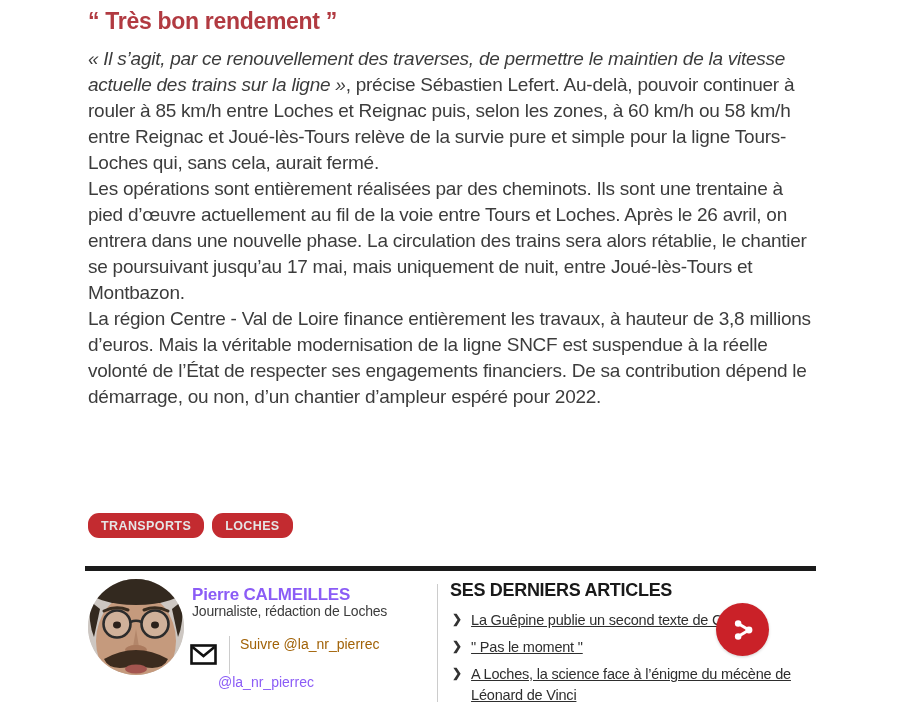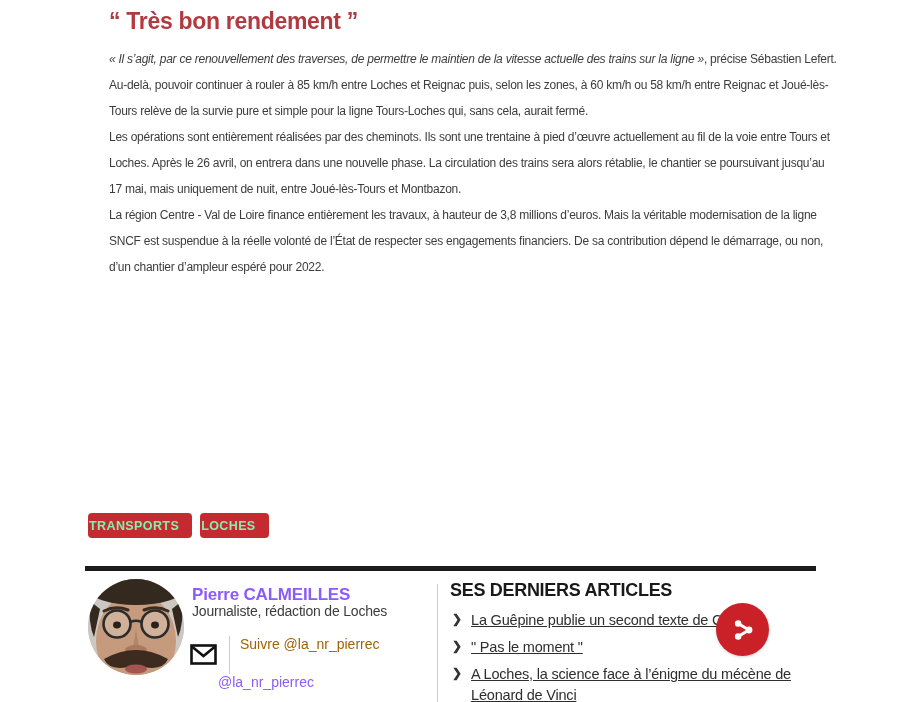--- a/index.html
+++ b/index.html
@@ -6,42 +6,42 @@
   html, body { background: #fff; }
   body {
     width: 900px; height: 702px;
     position: relative;
     overflow: hidden;
     font-family: "Liberation Sans", sans-serif;
     color: #3c3c3c;
   }
 
   
-  .article { position: absolute; left: 88px; top: 8px; width: 730px; margin-left: 21px; }
+  .article { position: absolute; left: 88px; top: 8px; width: 730px; }
   .article h1 {
     font-size: 23px; font-weight: bold;
     color: #b13a41;
     letter-spacing: -0.3px;
     margin-bottom: 11px;
   }
   .article p {
-    font-size: 12px; line-height: 26px;
+    font-size: 19px; line-height: 26px;
     color: #3c3c3c;
     letter-spacing: -0.25px;
   }
   .article .lead-quote { font-style: italic; }
 
   
   .tags { position: absolute; left: 88px; top: 513px; display: flex; gap: 8px; }
   .tag {
-    background: #c32b30; color: #86efac;
+    background: #c32b30; color: #e5e5e5;
     font-size: 12.5px; font-weight: bold;
     letter-spacing: 0.4px;
-    padding: 6px 13px 5px 1px;
-    border-radius: 4px;
+    padding: 6px 13px 5px 13px;
+    border-radius: 11px;
     cursor: pointer;
     white-space: nowrap;
   }
 
   
   .divider { position: absolute; left: 85px; top: 566px; width: 731px; height: 5px; background: #1b1b1b; }
 
   .avatar {
     position: absolute; left: 88px; top: 579px;
     width: 96px; height: 96px;

